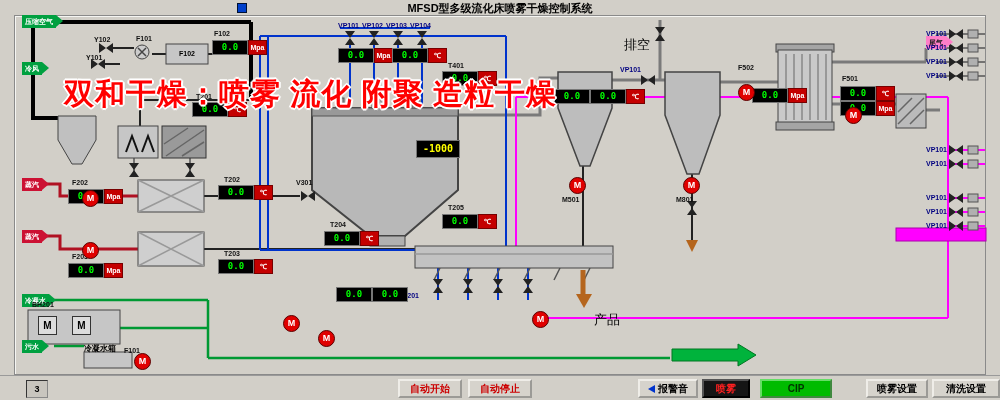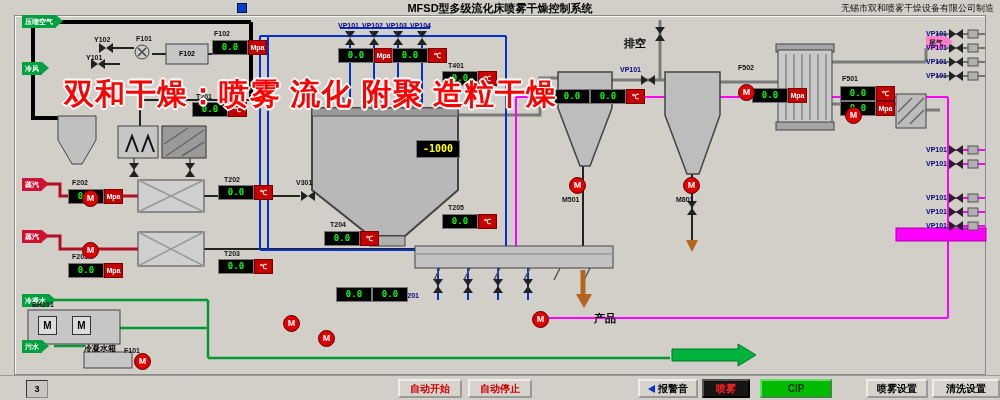--- a/index.html
+++ b/index.html
@@ -8,21 +8,21 @@
   .abs{position:absolute}
   .frame{position:absolute;left:14px;top:15px;width:970px;height:358px;border:1px solid #8a8a8a;
          box-shadow:inset 1px 1px 0 #f5f5f2;z-index:0}
   .titlebar{position:absolute;left:0;top:0;width:100%;height:15px;z-index:3}
   .title{position:absolute;left:0;top:1px;width:100%;text-align:center;font-size:11px;font-weight:bold;color:#000}
   .mfr{position:absolute;right:6px;top:2px;font-size:9px;color:#111;white-space:nowrap}
   .appicon{position:absolute;left:237px;top:3px;width:8px;height:8px;background:#0040cc;border:1px solid #013}
   svg{z-index:1}
   .tag,.tagb{position:absolute;font-size:7px;font-weight:bold;color:#111;white-space:nowrap;z-index:2;line-height:8px}
   .tagb{color:#000080}
-  .lbl9{position:absolute;font-size:11px;font-weight:bold;color:#000;white-space:nowrap;z-index:2}
+  .lbl9{position:absolute;font-size:13px;font-weight:normal;color:#000;white-space:nowrap;z-index:2}
   .lbl8{position:absolute;font-size:8px;font-weight:bold;color:#000;white-space:nowrap;z-index:2}
   .dsp{position:absolute;width:34px;height:13px;background:#000;border:1px solid #777;color:#00ff00;
        font:bold 9px "DejaVu Sans Mono",monospace;text-align:center;line-height:13px;z-index:2}
   .dspneg{width:42px;height:16px;color:#ffff00;font-size:10px;line-height:16px}
   .unit{position:absolute;width:17px;height:13px;background:#c40000;color:#fff;font-size:7px;font-weight:bold;
         text-align:center;line-height:14px;z-index:2;border:1px solid #700}
   .motor{position:absolute;width:15px;height:15px;border-radius:50%;background:#e00000;border:1px solid #5a0000;
          color:#fff;font-size:9px;font-weight:bold;text-align:center;line-height:15px;z-index:2}
   .mbox{position:absolute;width:17px;height:17px;background:#dcdcdc;border:1px solid #333;color:#000;
         font-size:10px;font-weight:bold;text-align:center;line-height:17px;z-index:2}
@@ -53,21 +53,20 @@
        border-right:7px solid #0033cc;vertical-align:middle;margin-right:3px}
 </style>
 </head>
 <body>
 
 <div id="screen">
 
   <div class="titlebar">
     <span class="appicon"></span>
     <div class="title">MFSD型多级流化床喷雾干燥控制系统</div>
-    <div class="mfr">无锡市双和喷雾干燥设备有限公司制造</div>
   </div>
 
   <div class="frame"></div>
 
   <svg class="abs" style="left:0;top:0" width="1000" height="400">
     <defs>
       <g id="vh">
           <path d="M-7,-5 L0,0 L-7,5 Z M7,-5 L0,0 L7,5 Z"></path>
         </g>
       <g id="vv">

